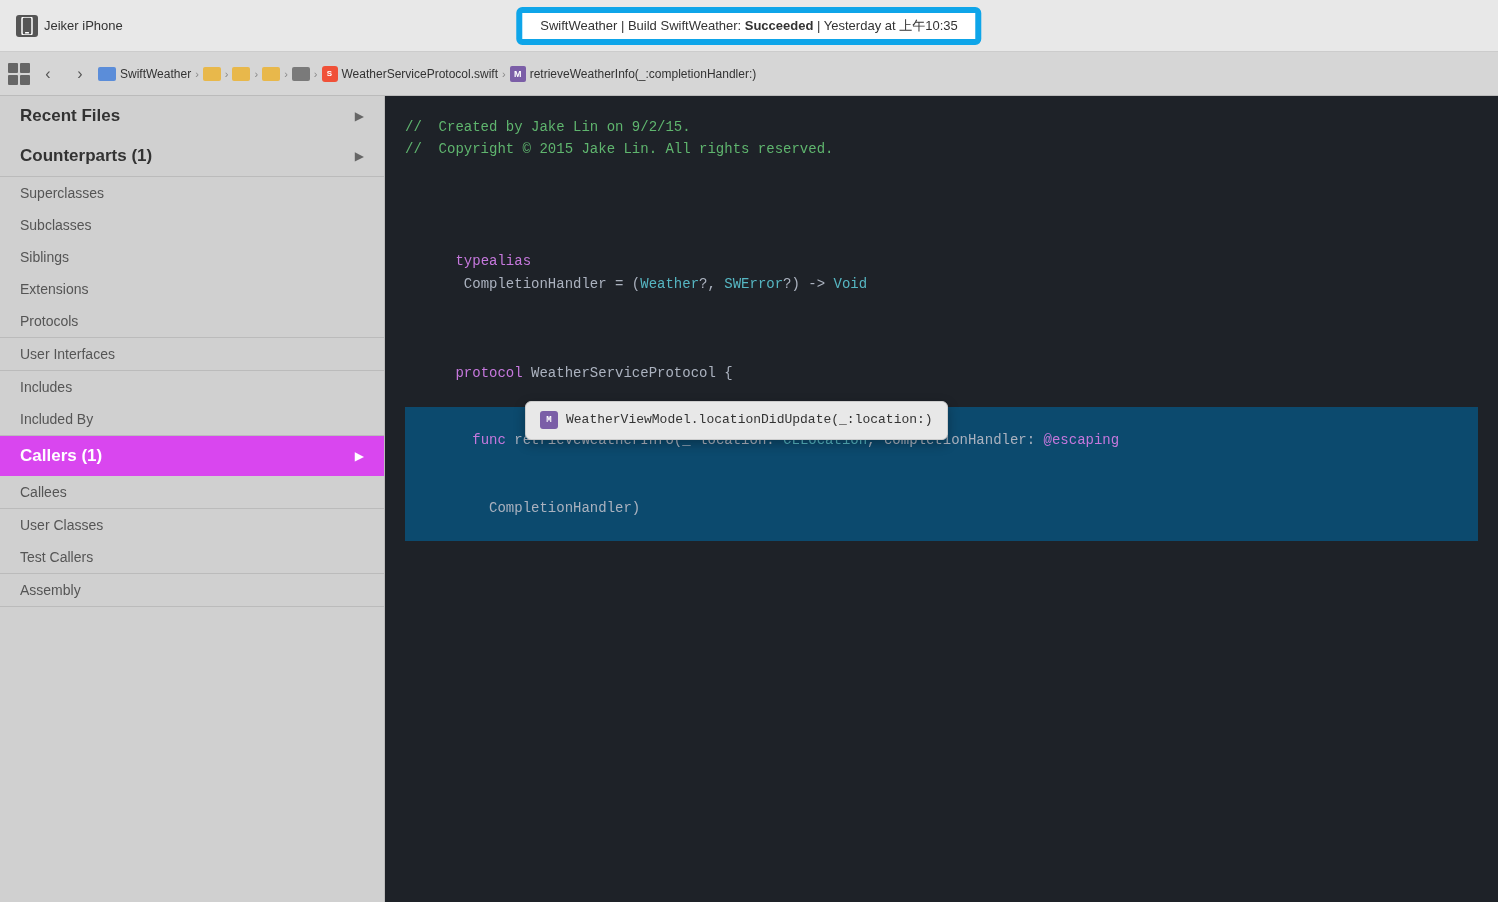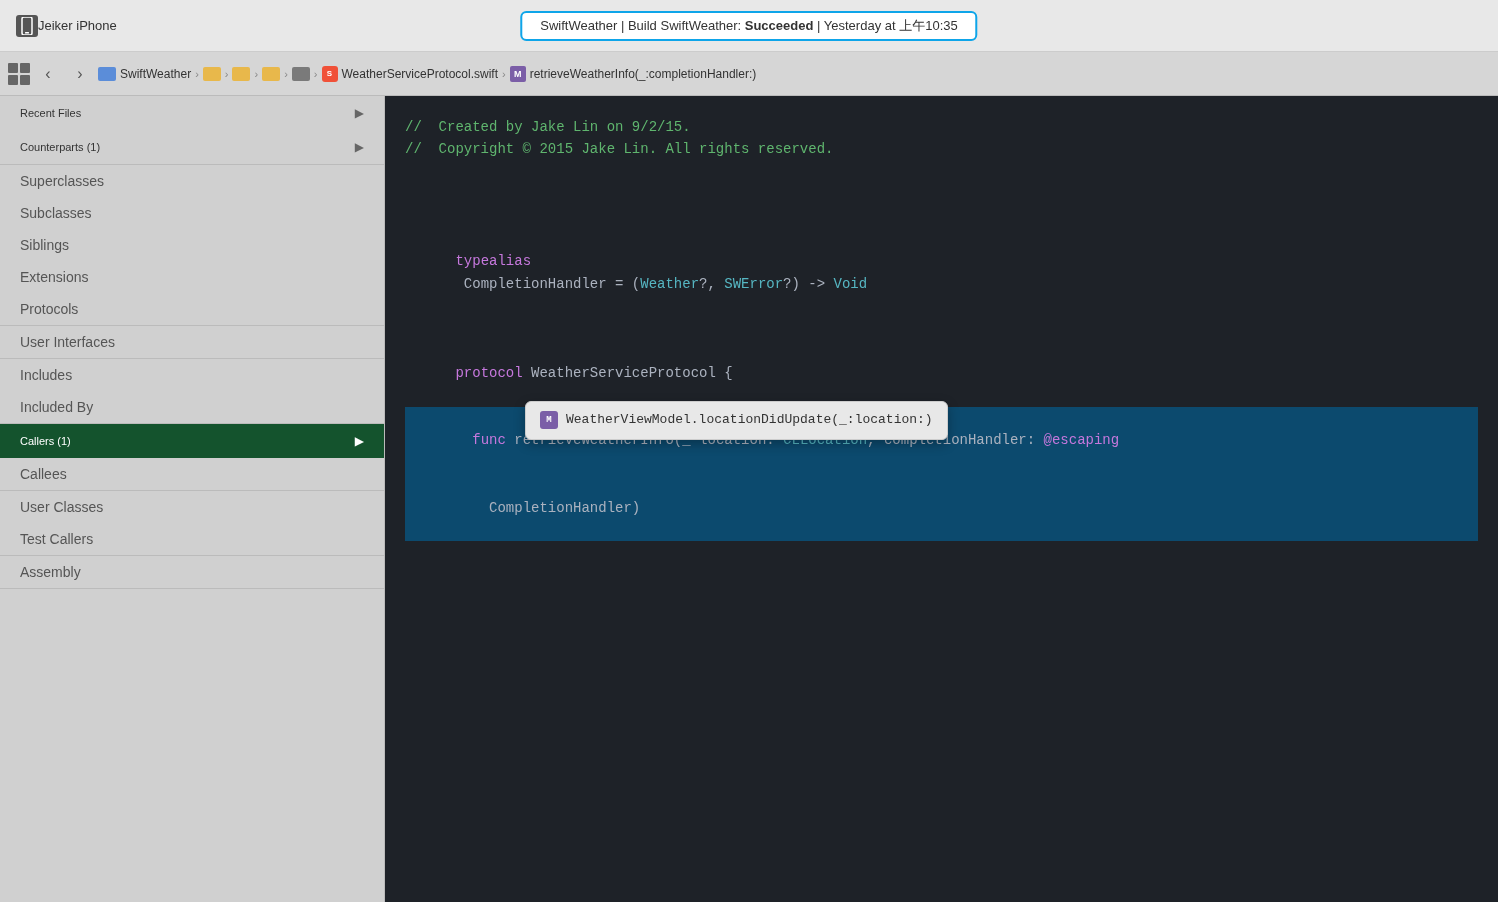--- a/index.html
+++ b/index.html
@@ -17,20 +17,21 @@
       height: 52px;
       background: #e8e8e8;
       display: flex;
       align-items: center;
       border-bottom: 1px solid #ccc;
       position: relative;
     }
     .device-label {
       display: flex;
       align-items: center;
+      gap: 6px;
       padding: 0 16px;
       font-size: 13px;
       font-weight: 500;
       color: #333;
     }
     .device-icon {
       width: 22px;
       height: 22px;
       background: #555;
       border-radius: 3px;
@@ -40,21 +41,21 @@
     }
     .build-info {
       position: absolute;
       left: 50%;
       transform: translateX(-50%);
       font-size: 13px;
       color: #333;
       background: white;
       padding: 4px 18px;
       border-radius: 6px;
-      border: 2px solid #0ea5e9;
+      border: 6px solid #0ea5e9;
       white-space: nowrap;
     }
     .build-info .succeeded {
       font-weight: 700;
     }
 
     
     .toolbar {
       height: 44px;
       background: #d6d6d6;
@@ -157,32 +158,33 @@
       display: flex;
       align-items: center;
       justify-content: space-between;
       padding: 10px 20px;
       font-size: 14px;
       color: #333;
       cursor: pointer;
       position: relative;
     }
     .menu-item.active {
-      background: #14532d;
+      background: #d946ef;
       color: white;
     }
     .menu-item .arrow {
       font-size: 12px;
       color: #666;
     }
     .menu-item.active .arrow {
       color: white;
     }
     .menu-item-text {
-      font-size: 11px;
+      font-size: 17px;
+      font-weight: bold;
     }
 
     .menu-sub-item {
       padding: 8px 20px;
       font-size: 14px;
       color: #555;
       cursor: pointer;
     }
 
     

